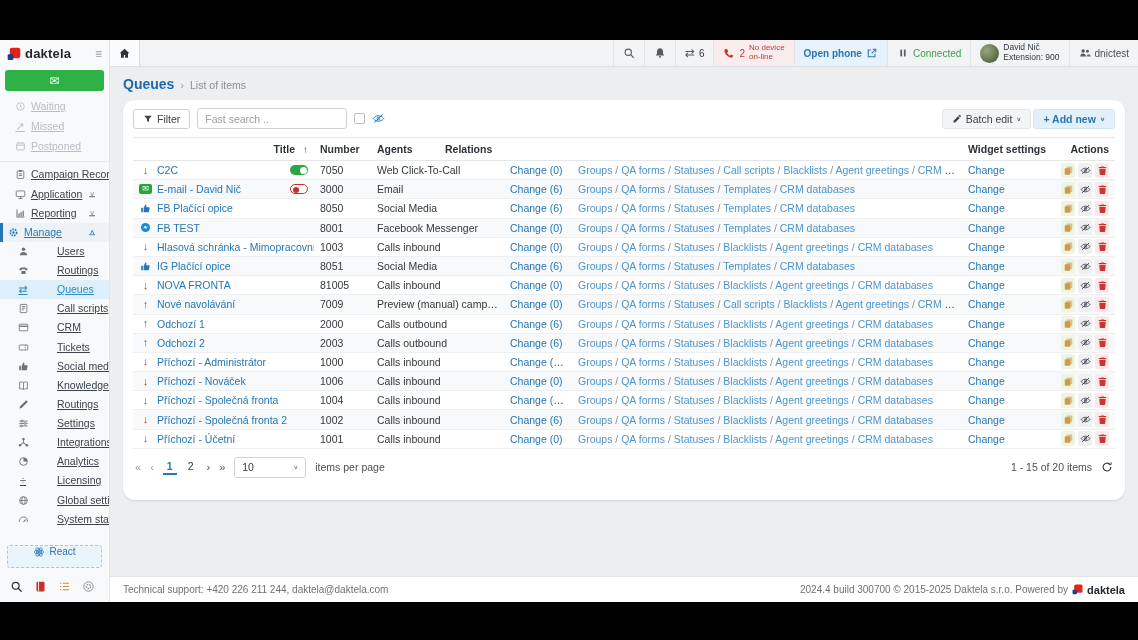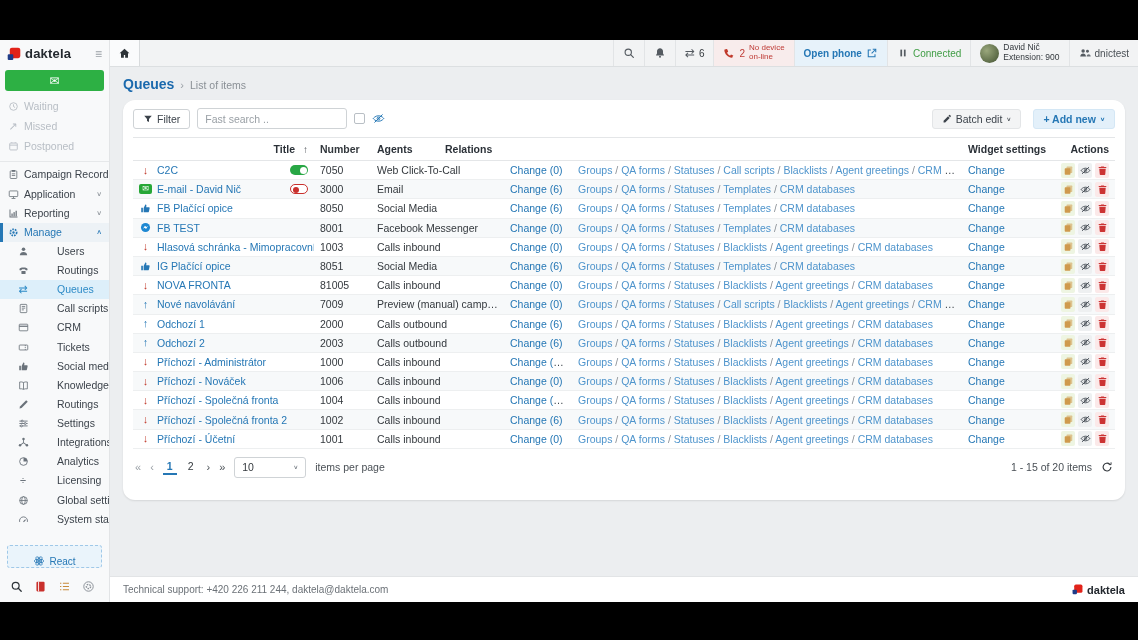--- a/index.html
+++ b/index.html
@@ -17,35 +17,35 @@
   .logo-text { font-weight:bold; font-size:13px; color:#23282e; letter-spacing:.2px; }
   .burger { margin-left:auto; color:#9aa0a6; font-size:12px; cursor:pointer; }
   .new-btn { margin:3px 5px 5px; height:21px; background:#2db044; border:none; border-radius:3px;
              color:#fff; cursor:pointer; display:flex; align-items:center; justify-content:center; }
   .nb-ic { font-size:12px; line-height:1; }
   .quick { display:flex; flex-direction:column; gap:1px; padding:1px 0 3px; }
   .quick .side-item { color:#b8bec5; }
   .quick .side-item .si-ic { color:#b8bec5; }
   .side-divider { border-top:1px solid #e6e8ea; margin:2px 0 3px; }
   .menu { display:flex; flex-direction:column; }
-  .side-item { display:flex; align-items:center; gap:5px; padding:3px 7px; font-size:10.5px;
-               color:#3c434b; cursor:pointer; line-height:1.25; white-space:nowrap; }
+  .side-item { display:flex; align-items:center; gap:5px; padding:3px 14px; font-size:10.5px;
+               color:#3c434b; cursor:pointer; line-height:1.25; white-space:nowrap;text-decoration:underline; }
   .side-item .si-ic { width:12px; min-width:12px; height:12px; display:inline-flex; align-items:center;
                       justify-content:center; color:#6a727a; font-size:11px; }
   .side-item .si-ic svg { width:11px; height:11px; }
   .side-item .si-chev { margin-left:auto; color:#8a9097; font-size:8px; transform:scaleY(.8); }
   .side-item.sub { padding-left:17px;gap:28px; }
   .side-item.active { color:#2577b5; background:#edf2f6; border-left:3px solid #2577b5; padding-left:4px; }
   .side-item.active .si-ic, .side-item.active .si-chev { color:#2577b5; }
   .side-item.selected { color:#2e8bc7; background:#ddeffa; }
   .side-item.selected .si-ic { color:#2e8bc7; }
   .side-bottom { margin-top:auto; }
   .react-btn { margin:4px 7px 5px; width:calc(100% - 14px); height:23px; background:#eaf4fb;
                border:1px dashed #9fc8e8; border-radius:3px; color:#2577b5; font-size:10px;
-               display:flex; align-items:flex-end; justify-content:center; gap:4px; cursor:pointer;
+               display:flex; align-items:flex-start; justify-content:center; gap:4px; cursor:pointer;
                font-family:"Liberation Sans",sans-serif; }
   .rb-ic svg { width:12px; height:12px; display:block; }
   .side-tools { display:flex; gap:5px; padding:4px 7px 7px; }
   .tool { width:19px; height:18px; border-radius:3px; display:flex; align-items:center;
           justify-content:center; cursor:pointer; background:transparent; border:none; }
   .tool svg { width:13px; height:13px; }
   .tool.t-search { color:#2d3338; }
   .tool.t-book { color:#c9302c; }
   .tool.t-list { color:#c78a3b; }
   .tool.t-gear { color:#8a9097; }
@@ -88,21 +88,21 @@
          cursor:pointer; font-family:"Liberation Sans",sans-serif; }
   .btn svg { width:10px; height:10px; }
   .search-input { width:150px; height:21px; border:1px solid #cfd3d6; border-radius:3px;
                   padding:0 7px; font-size:10.5px; color:#3c434b; outline:none;
                   font-family:"Liberation Sans",sans-serif; }
   .search-input::placeholder { color:#9aa0a6; }
   .checkbox { width:11px; height:11px; border:1px solid #b9bfc5; border-radius:2px; background:#fff;
               cursor:pointer; }
   .tb-eyeslash { color:#2577b5; display:inline-flex; cursor:pointer; }
   .tb-eyeslash svg { width:13px; height:13px; }
-  .toolbar-right { margin-left:auto; display:flex; gap:12px; }
+  .toolbar-right { margin-left:auto; display:flex; gap:2px; }
   .btn-batch { background:#f3f4f5; border:1px solid #e3e5e7; }
   .btn-add { background:#e3f0fa; border:1px solid #d4e7f5; color:#2577b5; font-weight:bold; }
   .btn .b-chev { font-size:7px; color:inherit; transform:scaleY(.8); }
 
   
   .thead { display:flex; border-top:1px solid #e4e6e8; border-bottom:1px solid #e4e6e8;
            font-weight:bold; font-size:10.5px; color:#2b3138; }
   .thead .cell { padding:5px 6px;justify-content:flex-end; }
   .trow { display:flex; border-bottom:1px solid #edeff0; align-items:center; height:19.2px; }
   .trow.alt { background:#f7f9fa; }
@@ -1090,20 +1090,21 @@
                   <path d="M13.4 1.8v3h-3" stroke-width="1.3"></path>
                 </svg>
               </span>
           </div>
         </div>
       </div>
 
       <footer class="footbar">
         <span>Technical support: +420 226 211 244, daktela@daktela.com</span>
         <span class="fb-right">
+          <span>2024.4 build 300700 © 2015-2025 Daktela s.r.o. Powered by</span>
           <span class="fb-logo">
             <svg viewBox="0 0 16 16">
                 <rect x="3.2" y="0.8" width="12" height="12" rx="2.4" fill="#e2231a"></rect>
                 <rect x="0.8" y="8.4" width="6.4" height="6.4" rx="1.2" fill="#1f3c88"></rect>
               </svg>
           </span>
           <span class="fb-brand">daktela</span>
         </span>
       </footer>
 

